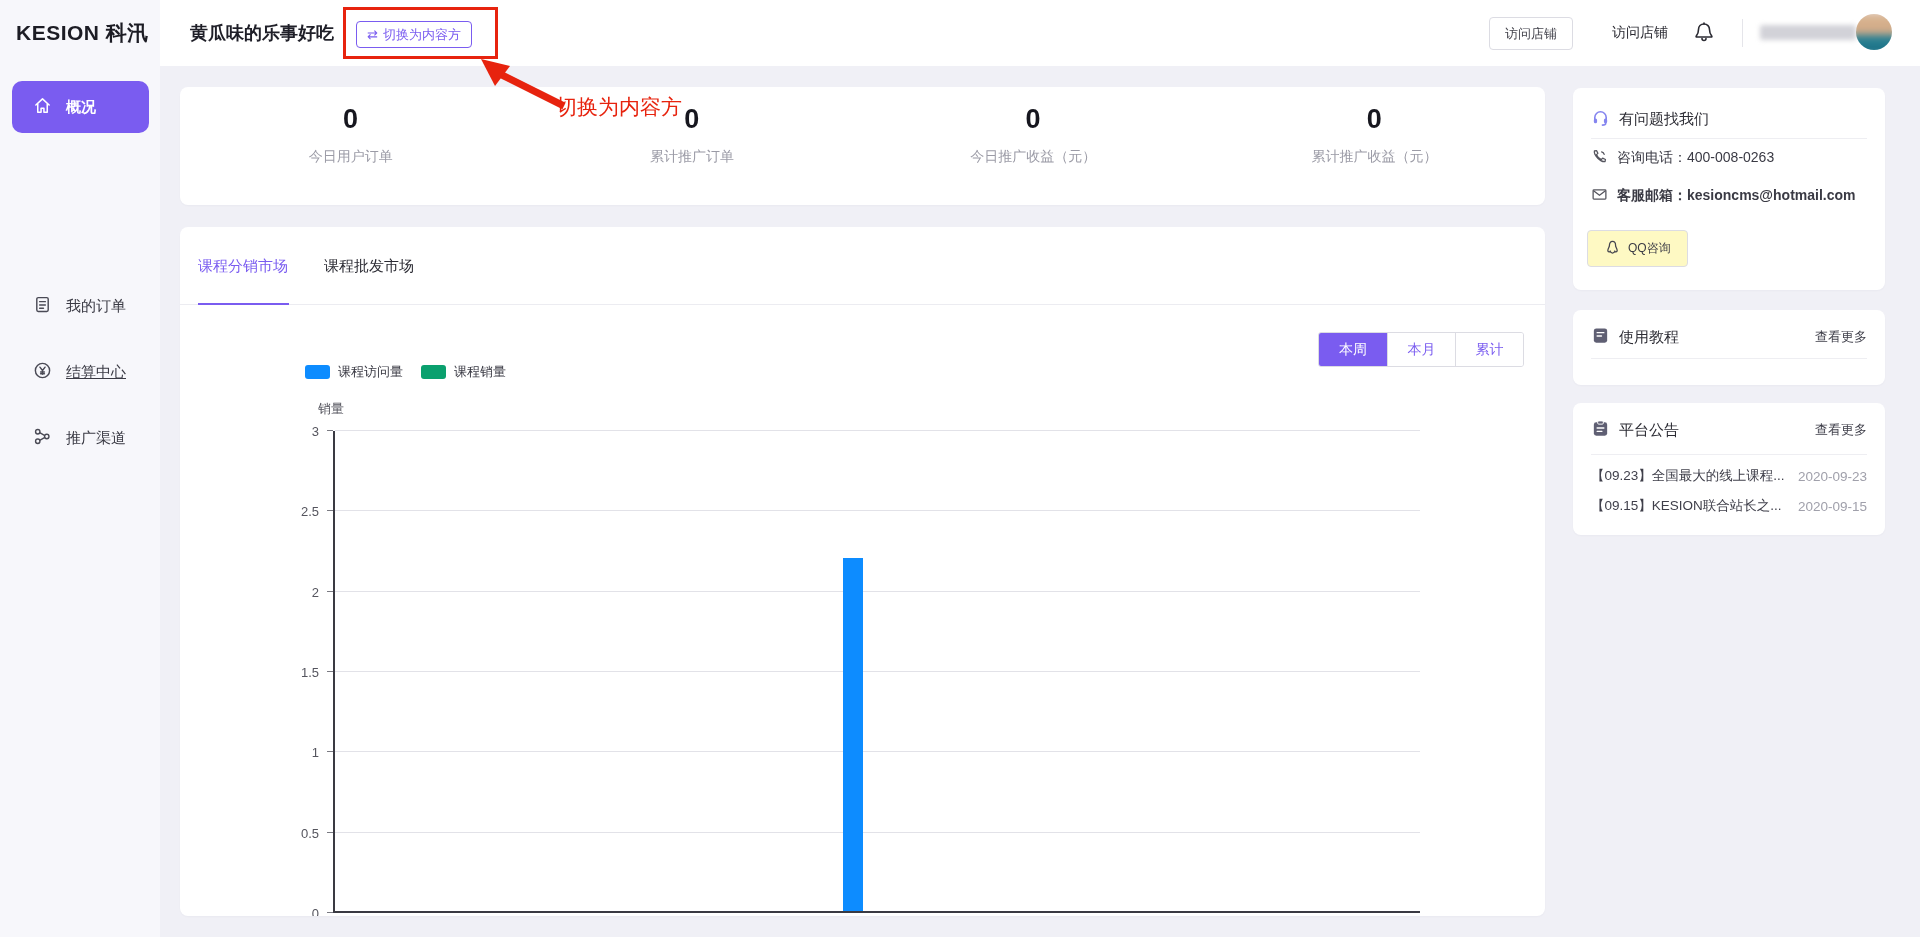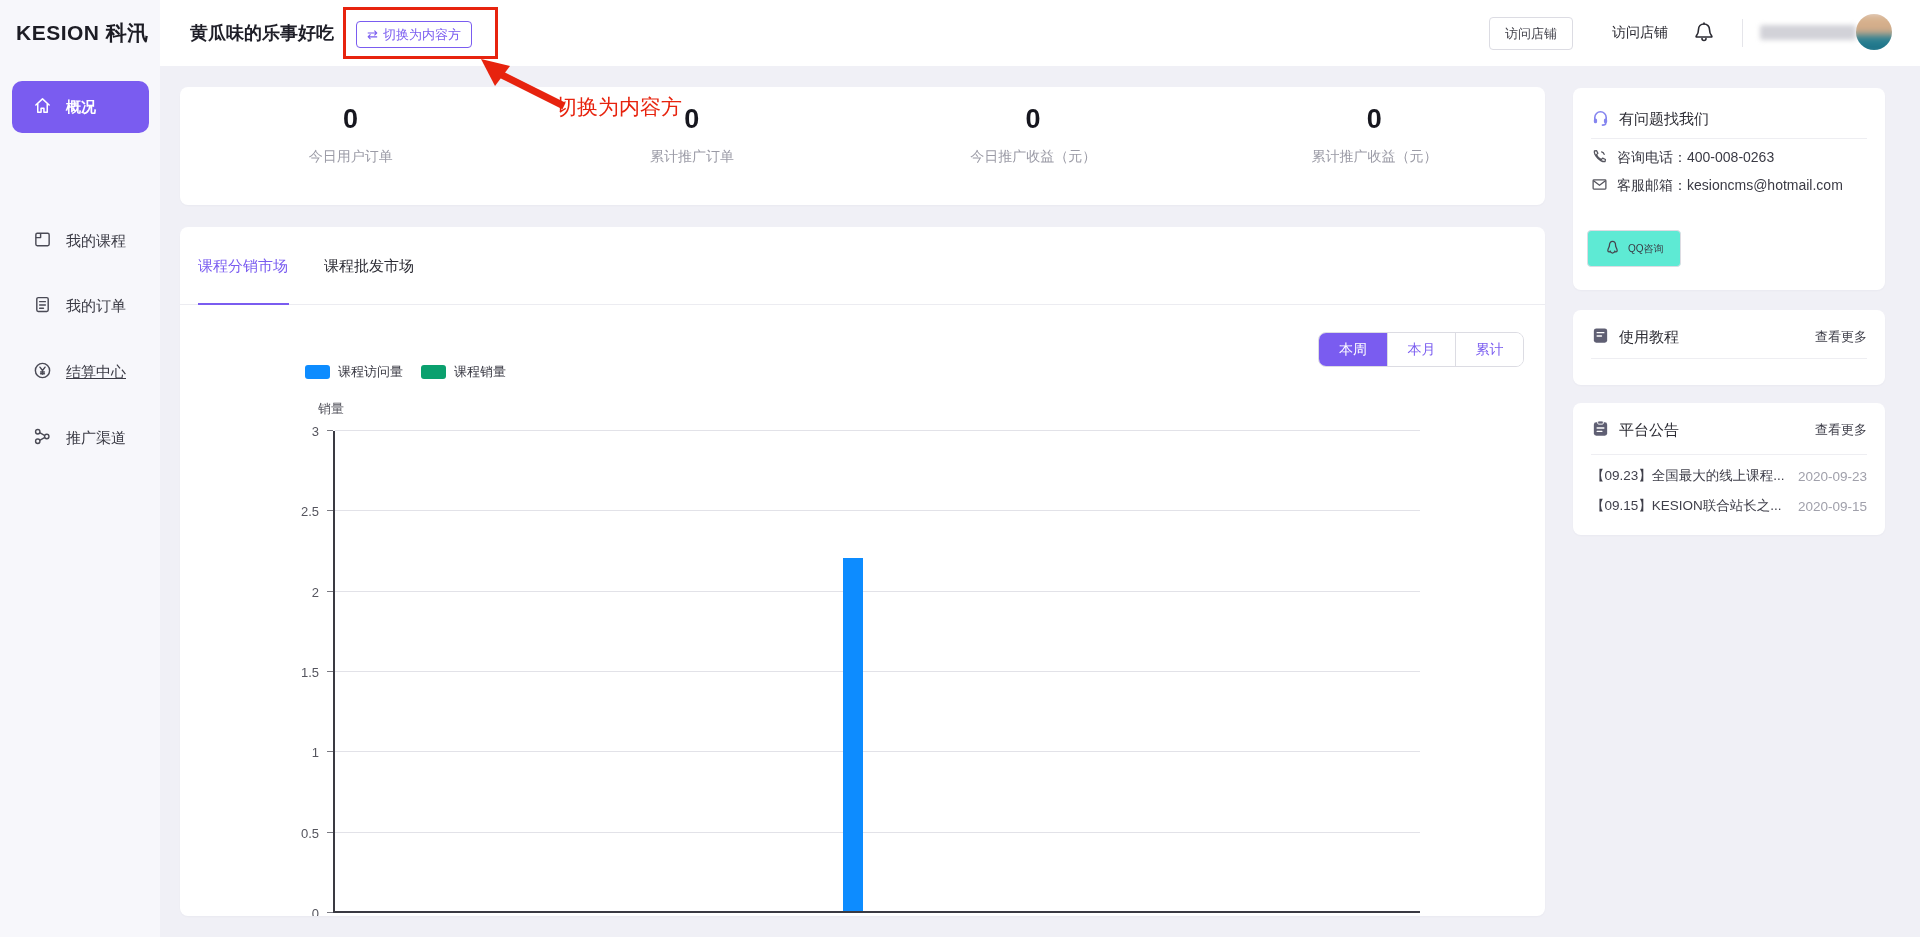--- a/index.html
+++ b/index.html
@@ -56,21 +56,21 @@
   .stat-label { margin-top:13px; font-size:14px; color:#9b9ba6; }
 
   
   .chart-card { left:180px; top:227px; width:1365px; height:689px; overflow:hidden; }
   .tabs-row { position:absolute; left:0; top:0; width:100%; height:78px; border-bottom:1px solid #ececf1; }
   .tab { position:absolute; top:0; height:78px; display:flex; align-items:center; font-size:15px;
     color:#2b2b33; cursor:pointer; }
   .tab.active { color:#7a5cf0; }
   .tab-underline { position:absolute; left:18px; top:76px; width:91px; height:2px; background:#7a5cf0; }
   .seg-group { position:absolute; left:1138px; top:105px; display:flex; border:1px solid #dcdce3;
-    border-radius:8px; overflow:hidden; }
+    border-radius:3px; overflow:hidden; }
   .seg { width:68px; height:33px; display:flex; align-items:center; justify-content:center;
     font-size:14px; color:#7a5cf0; background:#fff; cursor:pointer; border-left:1px solid #dcdce3; }
   .seg:first-child { border-left:none; }
   .seg.active { background:#7a5cf0; color:#fff; }
   .legend { position:absolute; left:125px; top:136px; display:flex; gap:18px; }
   .legend-item { display:flex; align-items:center; gap:8px; font-size:13px; color:#3a3a44; cursor:pointer; }
   .legend-swatch { width:25px; height:14px; border-radius:3px; }
   .ylabel { position:absolute; left:138px; top:173px; font-size:13px; color:#55555e; }
   .plot { position:absolute; left:153px; top:204px; width:1087px; height:482px;
     border-left:2px solid #3a3a42; }
@@ -83,21 +83,21 @@
 
   
   .rcard { left:1573px; width:312px; }
   .rcard-head { position:absolute; left:18px; right:18px; top:14px; height:26px;
     display:flex; align-items:center; gap:9px; font-size:15px; color:#2b2b33; }
   .rcard-more { position:absolute; right:18px; top:18px; font-size:13px; color:#3f3f4a; cursor:pointer; }
   .rcard-divider { position:absolute; left:18px; right:18px; height:1px; background:#eeeef2; }
   .contact-row { position:absolute; left:18px; display:flex; align-items:center; gap:9px;
     font-size:14px; color:#3a3a44; }
   .qq-btn { position:absolute; left:14px; top:142px; height:37px; padding:0 16px;
-    border:1px solid #dcdce3; border-radius:4px; background:#5eead4; font-size:10px; color:#3a3a44;
+    border:1px solid #dcdce3; border-radius:4px; background:#fef9c3; font-size:12px; color:#3a3a44;
     display:flex; align-items:center; gap:7px; cursor:pointer; }
   .ann-row { position:absolute; left:18px; right:18px; height:22px; display:flex;
     justify-content:space-between; align-items:center; cursor:pointer; }
   .ann-title { font-size:13.5px; color:#3f3f4a; white-space:nowrap; }
   .ann-date { font-size:13.5px; color:#a0a0ab; }
 </style>
 </head>
 <body>
 
 <div class="header">
@@ -137,29 +137,20 @@
 
 <div class="sidebar">
   <div class="side-item active" style="top:15px;">
     <span>
       <svg viewBox="0 0 20 20" width="19" height="19" fill="none" stroke="#fff" stroke-width="1.6" stroke-linecap="round" stroke-linejoin="round">
         <path d="M3 9.5 10 3l7 6.5"></path>
           <path d="M5 8.5V17h3.5v-4h3v4H15V8.5"></path>
       </svg>
     </span>
     <span>概况</span>
-  </div>
-  <div class="side-item" style="top:149px;">
-    <span>
-      <svg viewBox="0 0 20 20" width="19" height="19" fill="none" stroke="#4a4a55" stroke-width="1.5" stroke-linejoin="round">
-        <rect x="3" y="3.5" width="14" height="13" rx="1.5"></rect>
-          <path d="M3 8h5V3.5"></path>
-      </svg>
-    </span>
-    <span>我的课程</span>
   </div>
   <div class="side-item" style="top:214px;">
     <span>
       <svg viewBox="0 0 20 20" width="19" height="19" fill="none" stroke="#4a4a55" stroke-width="1.5" stroke-linecap="round" stroke-linejoin="round">
         <rect x="4" y="2.8" width="12" height="14.5" rx="1.5"></rect>
           <line x1="7" y1="7" x2="13" y2="7"></line>
           <line x1="7" y1="10.5" x2="13" y2="10.5"></line>
           <line x1="7" y1="14" x2="11" y2="14"></line>
       </svg>
     </span>
@@ -275,21 +266,21 @@
   <div class="rcard-divider" style="top:50px;"></div>
   <div class="contact-row" style="top:60px;">
     <span>
       <svg viewBox="0 0 20 20" width="17" height="17" fill="none" stroke="#55555e" stroke-width="1.5" stroke-linecap="round" stroke-linejoin="round">
         <path d="M4 3.5 6.5 3l1.6 3.3-1.6 1.5a10 10 0 0 0 5.7 5.7l1.5-1.6 3.3 1.6-.5 2.5c-5 1-13.5-7.5-12.5-12.5z"></path>
         <path d="M12.5 4.5c1.6.4 2.6 1.4 3 3"></path>
       </svg>
     </span>
     <span>咨询电话：400-008-0263</span>
   </div>
-  <div class="contact-row" style="top:88px;">
+  <div class="contact-row" style="top:98px;font-weight:bold;">
     <span>
       <svg viewBox="0 0 20 20" width="17" height="17" fill="none" stroke="#55555e" stroke-width="1.5" stroke-linejoin="round">
         <rect x="2.5" y="4.5" width="15" height="11" rx="1"></rect>
           <path d="M3 5.5 10 11l7-5.5"></path>
       </svg>
     </span>
     <span>客服邮箱：kesioncms@hotmail.com</span>
   </div>
   <button class="qq-btn">
     <span>

